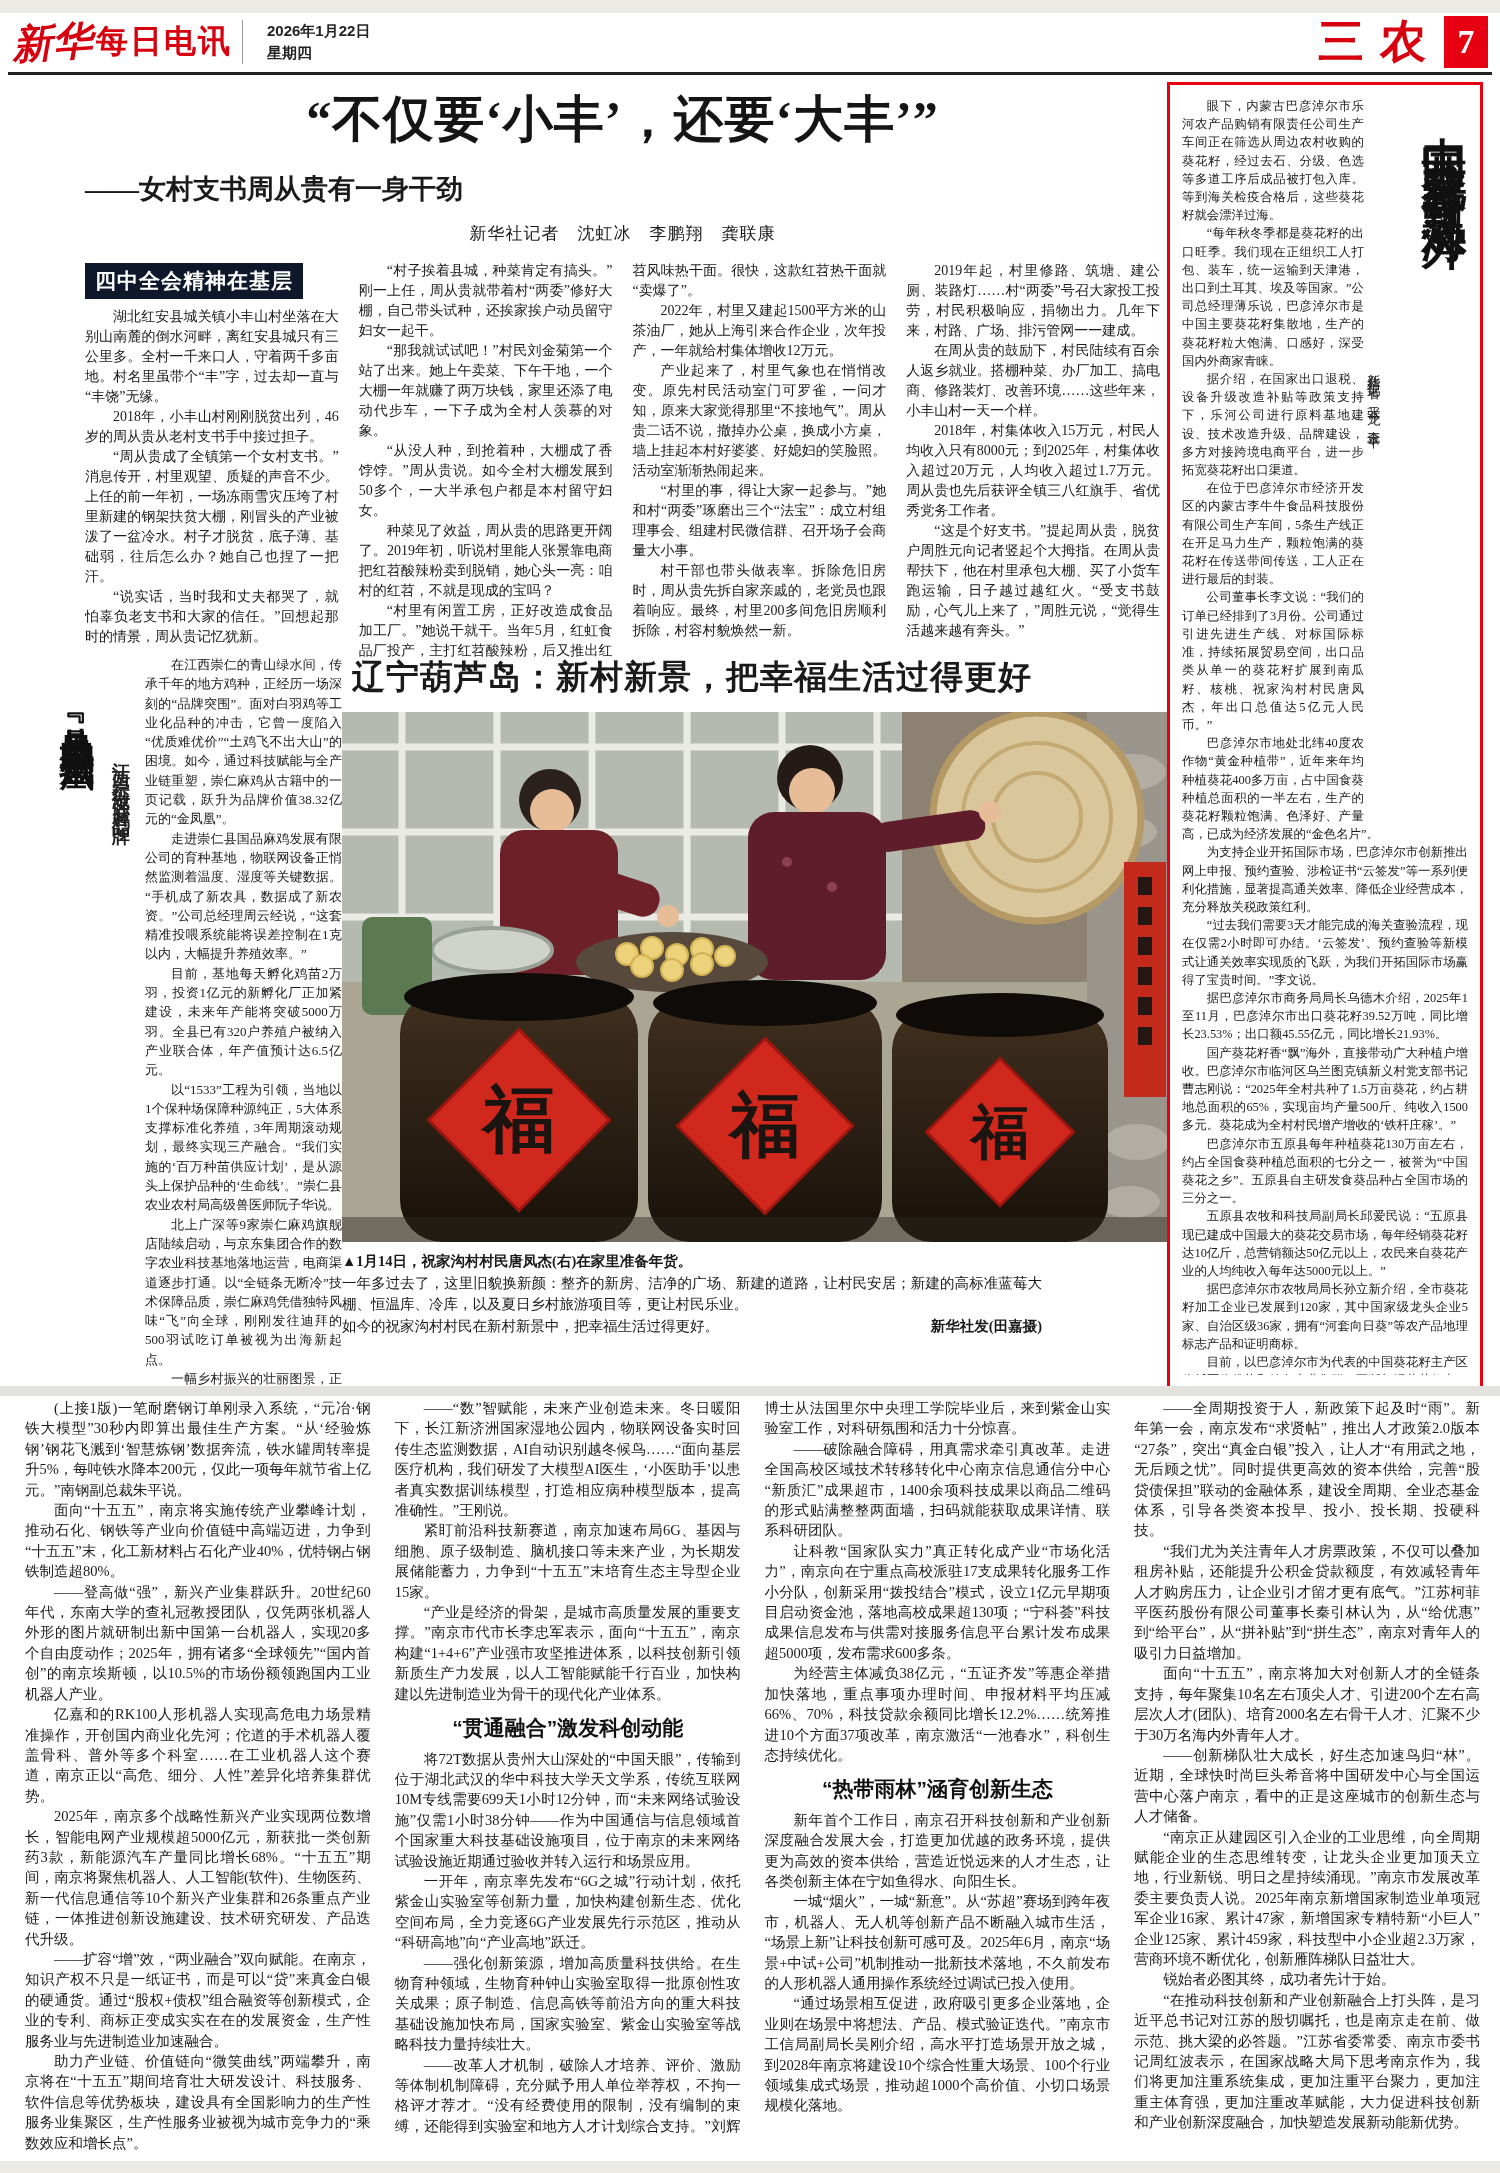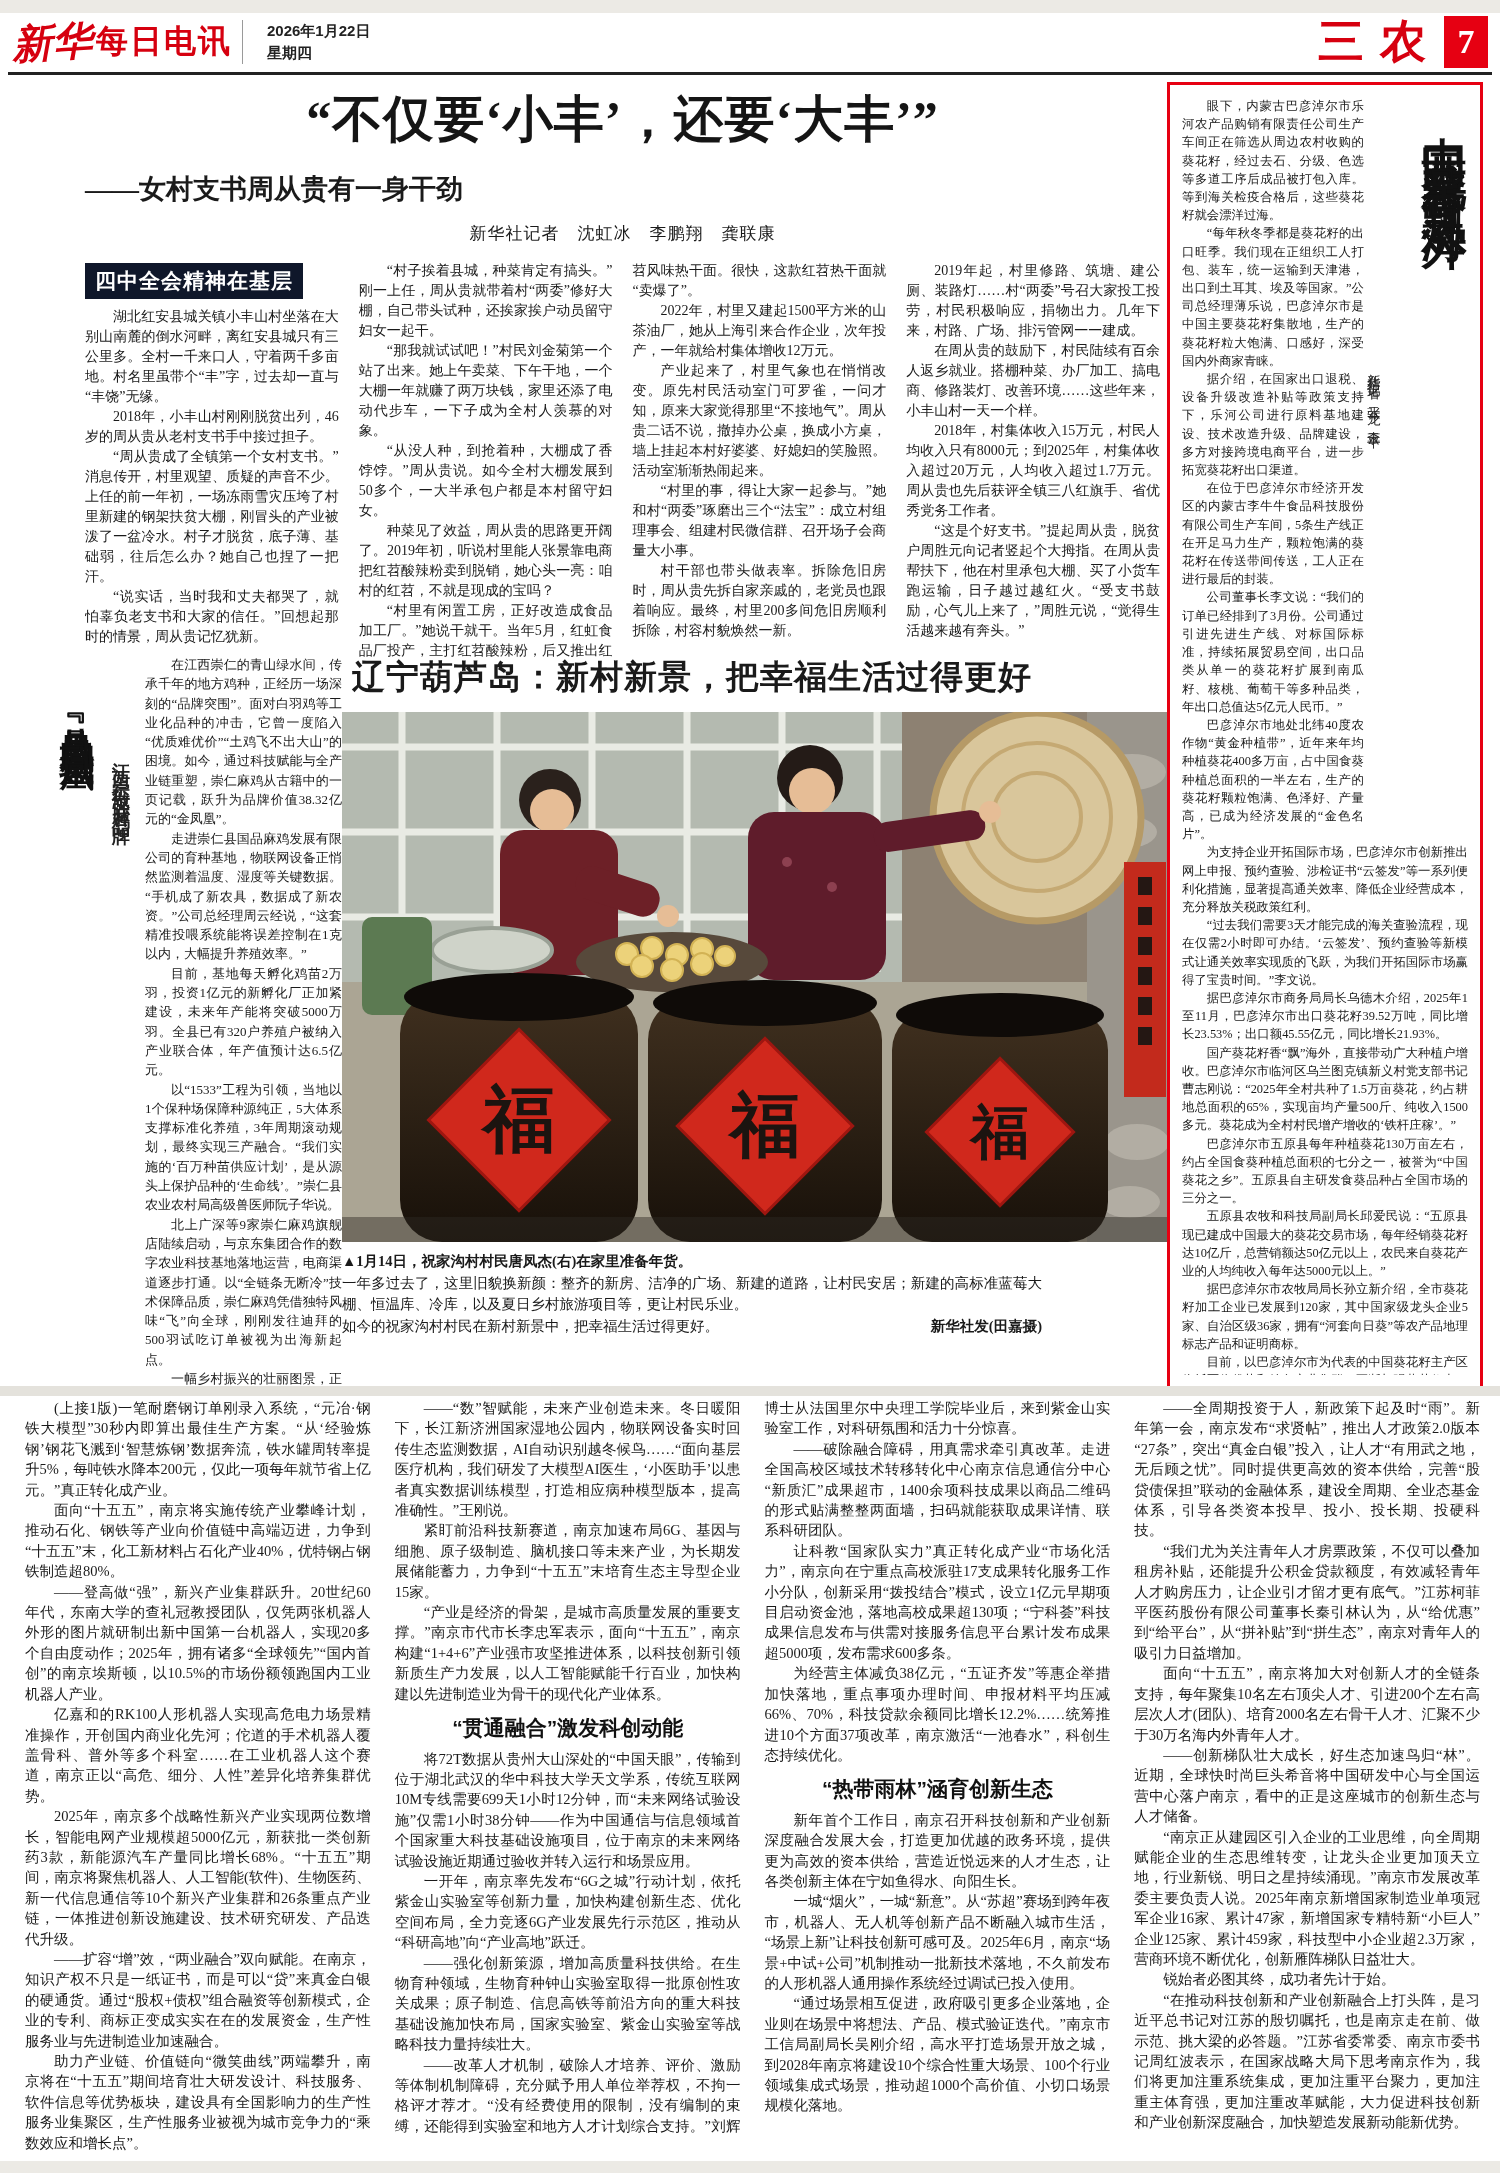--- a/index.html
+++ b/index.html
@@ -251,38 +251,38 @@
   <div class="sun-box">
     <div class="sun-body">
       <div class="sun-vert">
         <div class="sun-byline">新华社记者　张云龙　李云平</div>
         <div class="sun-headline">中国葵花籽香『飘』海外</div>
       </div>
     <p>眼下，内蒙古巴彦淖尔市乐河农产品购销有限责任公司生产车间正在筛选从周边农村收购的葵花籽，经过去石、分级、色选等多道工序后成品被打包入库。等到海关检疫合格后，这些葵花籽就会漂洋过海。</p>
         <p>“每年秋冬季都是葵花籽的出口旺季。我们现在正组织工人打包、装车，统一运输到天津港，出口到土耳其、埃及等国家。”公司总经理薄乐说，巴彦淖尔市是中国主要葵花籽集散地，生产的葵花籽粒大饱满、口感好，深受国内外商家青睐。</p>
         <p>据介绍，在国家出口退税、设备升级改造补贴等政策支持下，乐河公司进行原料基地建设、技术改造升级、品牌建设，多方对接跨境电商平台，进一步拓宽葵花籽出口渠道。</p>
         <p>在位于巴彦淖尔市经济开发区的内蒙古李牛牛食品科技股份有限公司生产车间，5条生产线正在开足马力生产，颗粒饱满的葵花籽在传送带间传送，工人正在进行最后的封装。</p>
-        <p>公司董事长李文说：“我们的订单已经排到了3月份。公司通过引进先进生产线、对标国际标准，持续拓展贸易空间，出口品类从单一的葵花籽扩展到南瓜籽、核桃、葡萄干等多种品类，年出口总值达5亿元人民币。”</p>
+        <p>公司董事长李文说：“我们的订单已经排到了3月份。公司通过引进先进生产线、对标国际标准，持续拓展贸易空间，出口品类从单一的葵花籽扩展到南瓜籽、核桃、祝家沟村村民唐凤杰，年出口总值达5亿元人民币。”</p>
         <p>巴彦淖尔市地处北纬40度农作物“黄金种植带”，近年来年均种植葵花400多万亩，占中国食葵种植总面积的一半左右，生产的葵花籽颗粒饱满、色泽好、产量高，已成为经济发展的“金色名片”。</p>
         <p>为支持企业开拓国际市场，巴彦淖尔市创新推出网上申报、预约查验、涉检证书“云签发”等一系列便利化措施，显著提高通关效率、降低企业经营成本，充分释放关税政策红利。</p>
         <p>“过去我们需要3天才能完成的海关查验流程，现在仅需2小时即可办结。‘云签发’、预约查验等新模式让通关效率实现质的飞跃，为我们开拓国际市场赢得了宝贵时间。”李文说。</p>
         <p>据巴彦淖尔市商务局局长乌德木介绍，2025年1至11月，巴彦淖尔市出口葵花籽39.52万吨，同比增长23.53%；出口额45.55亿元，同比增长21.93%。</p>
         <p>国产葵花籽香“飘”海外，直接带动广大种植户增收。巴彦淖尔市临河区乌兰图克镇新义村党支部书记曹志刚说：“2025年全村共种了1.5万亩葵花，约占耕地总面积的65%，实现亩均产量500斤、纯收入1500多元。葵花成为全村村民增产增收的‘铁杆庄稼’。”</p>
         <p>巴彦淖尔市五原县每年种植葵花130万亩左右，约占全国食葵种植总面积的七分之一，被誉为“中国葵花之乡”。五原县自主研发食葵品种占全国市场的三分之一。</p>
         <p>五原县农牧和科技局副局长邱爱民说：“五原县现已建成中国最大的葵花交易市场，每年经销葵花籽达10亿斤，总营销额达50亿元以上，农民来自葵花产业的人均纯收入每年达5000元以上。”</p>
         <p>据巴彦淖尔市农牧局局长孙立新介绍，全市葵花籽加工企业已发展到120家，其中国家级龙头企业5家、自治区级36家，拥有“河套向日葵”等农产品地理标志产品和证明商标。</p>
         <p>目前，以巴彦淖尔市为代表的中国葵花籽主产区依托区位优势和特色产业集群，不断加强葵花籽出口基地建设和品牌培育工作，推动葵花籽、籽仁产品远销中东、东南亚、欧美等40多个国家和地区。</p>
         <p><span></span></p>
       </div>
   </div>
 
   <div class="sep-strip"></div>
 
   <div class="bottom">
-      <p>(上接1版)一笔耐磨钢订单刚录入系统，“元冶·钢铁大模型”30秒内即算出最佳生产方案。“从‘经验炼钢’钢花飞溅到‘智慧炼钢’数据奔流，铁水罐周转率提升5%，每吨铁水降本200元，仅此一项每年就节省上亿元。”真正转化成产业。</p>
+      <p>(上接1版)一笔耐磨钢订单刚录入系统，“元冶·钢铁大模型”30秒内即算出最佳生产方案。“从‘经验炼钢’钢花飞溅到‘智慧炼钢’数据奔流，铁水罐周转率提升5%，每吨铁水降本200元，仅此一项每年就节省上亿元。”南钢副总裁朱平说。</p>
       <p>面向“十五五”，南京将实施传统产业攀峰计划，推动石化、钢铁等产业向价值链中高端迈进，力争到“十五五”末，化工新材料占石化产业40%，优特钢占钢铁制造超80%。</p>
       <p>——登高做“强”，新兴产业集群跃升。20世纪60年代，东南大学的查礼冠教授团队，仅凭两张机器人外形的图片就研制出新中国第一台机器人，实现20多个自由度动作；2025年，拥有诸多“全球领先”“国内首创”的南京埃斯顿，以10.5%的市场份额领跑国内工业机器人产业。</p>
       <p>亿嘉和的RK100人形机器人实现高危电力场景精准操作，开创国内商业化先河；佗道的手术机器人覆盖骨科、普外等多个科室……在工业机器人这个赛道，南京正以“高危、细分、人性”差异化培养集群优势。</p>
       <p>2025年，南京多个战略性新兴产业实现两位数增长，智能电网产业规模超5000亿元，新获批一类创新药3款，新能源汽车产量同比增长68%。“十五五”期间，南京将聚焦机器人、人工智能(软件)、生物医药、新一代信息通信等10个新兴产业集群和26条重点产业链，一体推进创新设施建设、技术研究研发、产品迭代升级。</p>
       <p>——扩容“增”效，“两业融合”双向赋能。在南京，知识产权不只是一纸证书，而是可以“贷”来真金白银的硬通货。通过“股权+债权”组合融资等创新模式，企业的专利、商标正变成实实在在的发展资金，生产性服务业与先进制造业加速融合。</p>
       <p>助力产业链、价值链向“微笑曲线”两端攀升，南京将在“十五五”期间培育壮大研发设计、科技服务、软件信息等优势板块，建设具有全国影响力的生产性服务业集聚区，生产性服务业被视为城市竞争力的“乘数效应和增长点”。</p>
       <p>——“数”智赋能，未来产业创造未来。冬日暖阳下，长江新济洲国家湿地公园内，物联网设备实时回传生态监测数据，AI自动识别越冬候鸟……“面向基层医疗机构，我们研发了大模型AI医生，‘小医助手’以患者真实数据训练模型，打造相应病种模型版本，提高准确性。”王刚说。</p>
       <p>紧盯前沿科技新赛道，南京加速布局6G、基因与细胞、原子级制造、脑机接口等未来产业，为长期发展储能蓄力，力争到“十五五”末培育生态主导型企业15家。</p>
       <p>“产业是经济的骨架，是城市高质量发展的重要支撑。”南京市代市长李忠军表示，面向“十五五”，南京构建“1+4+6”产业强市攻坚推进体系，以科技创新引领新质生产力发展，以人工智能赋能千行百业，加快构建以先进制造业为骨干的现代化产业体系。</p>
       <h3>“贯通融合”激发科创动能</h3>

